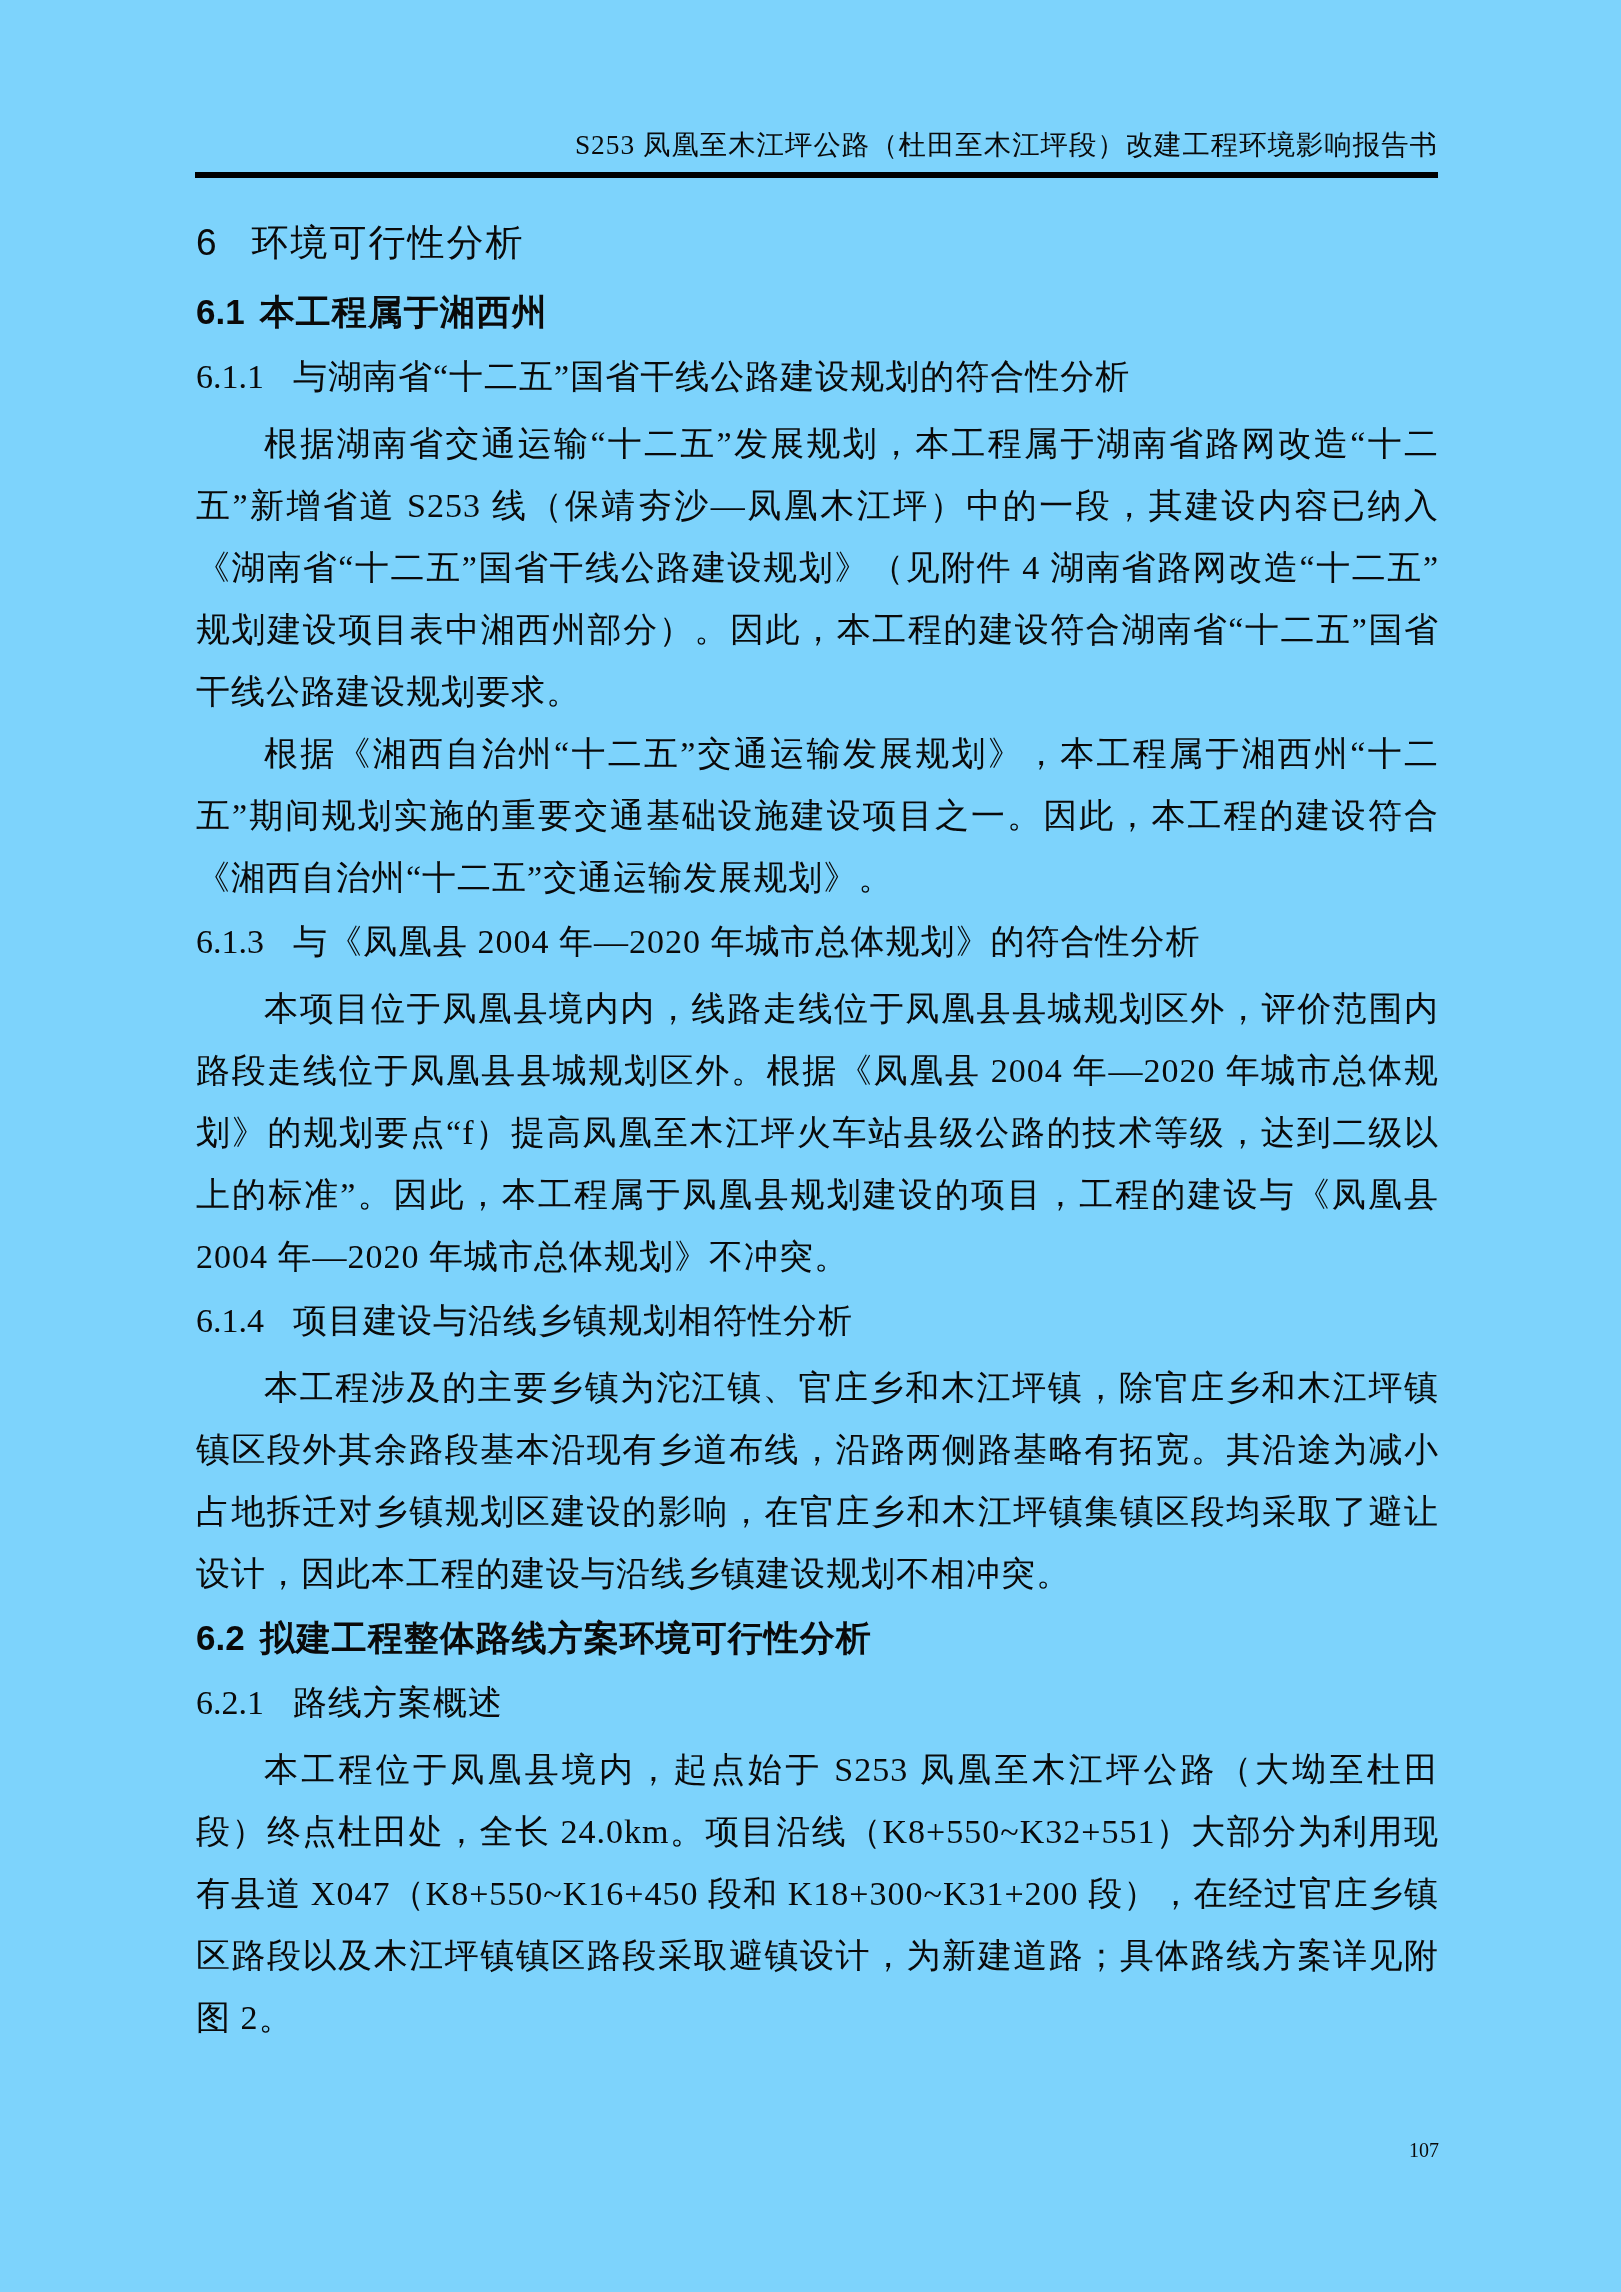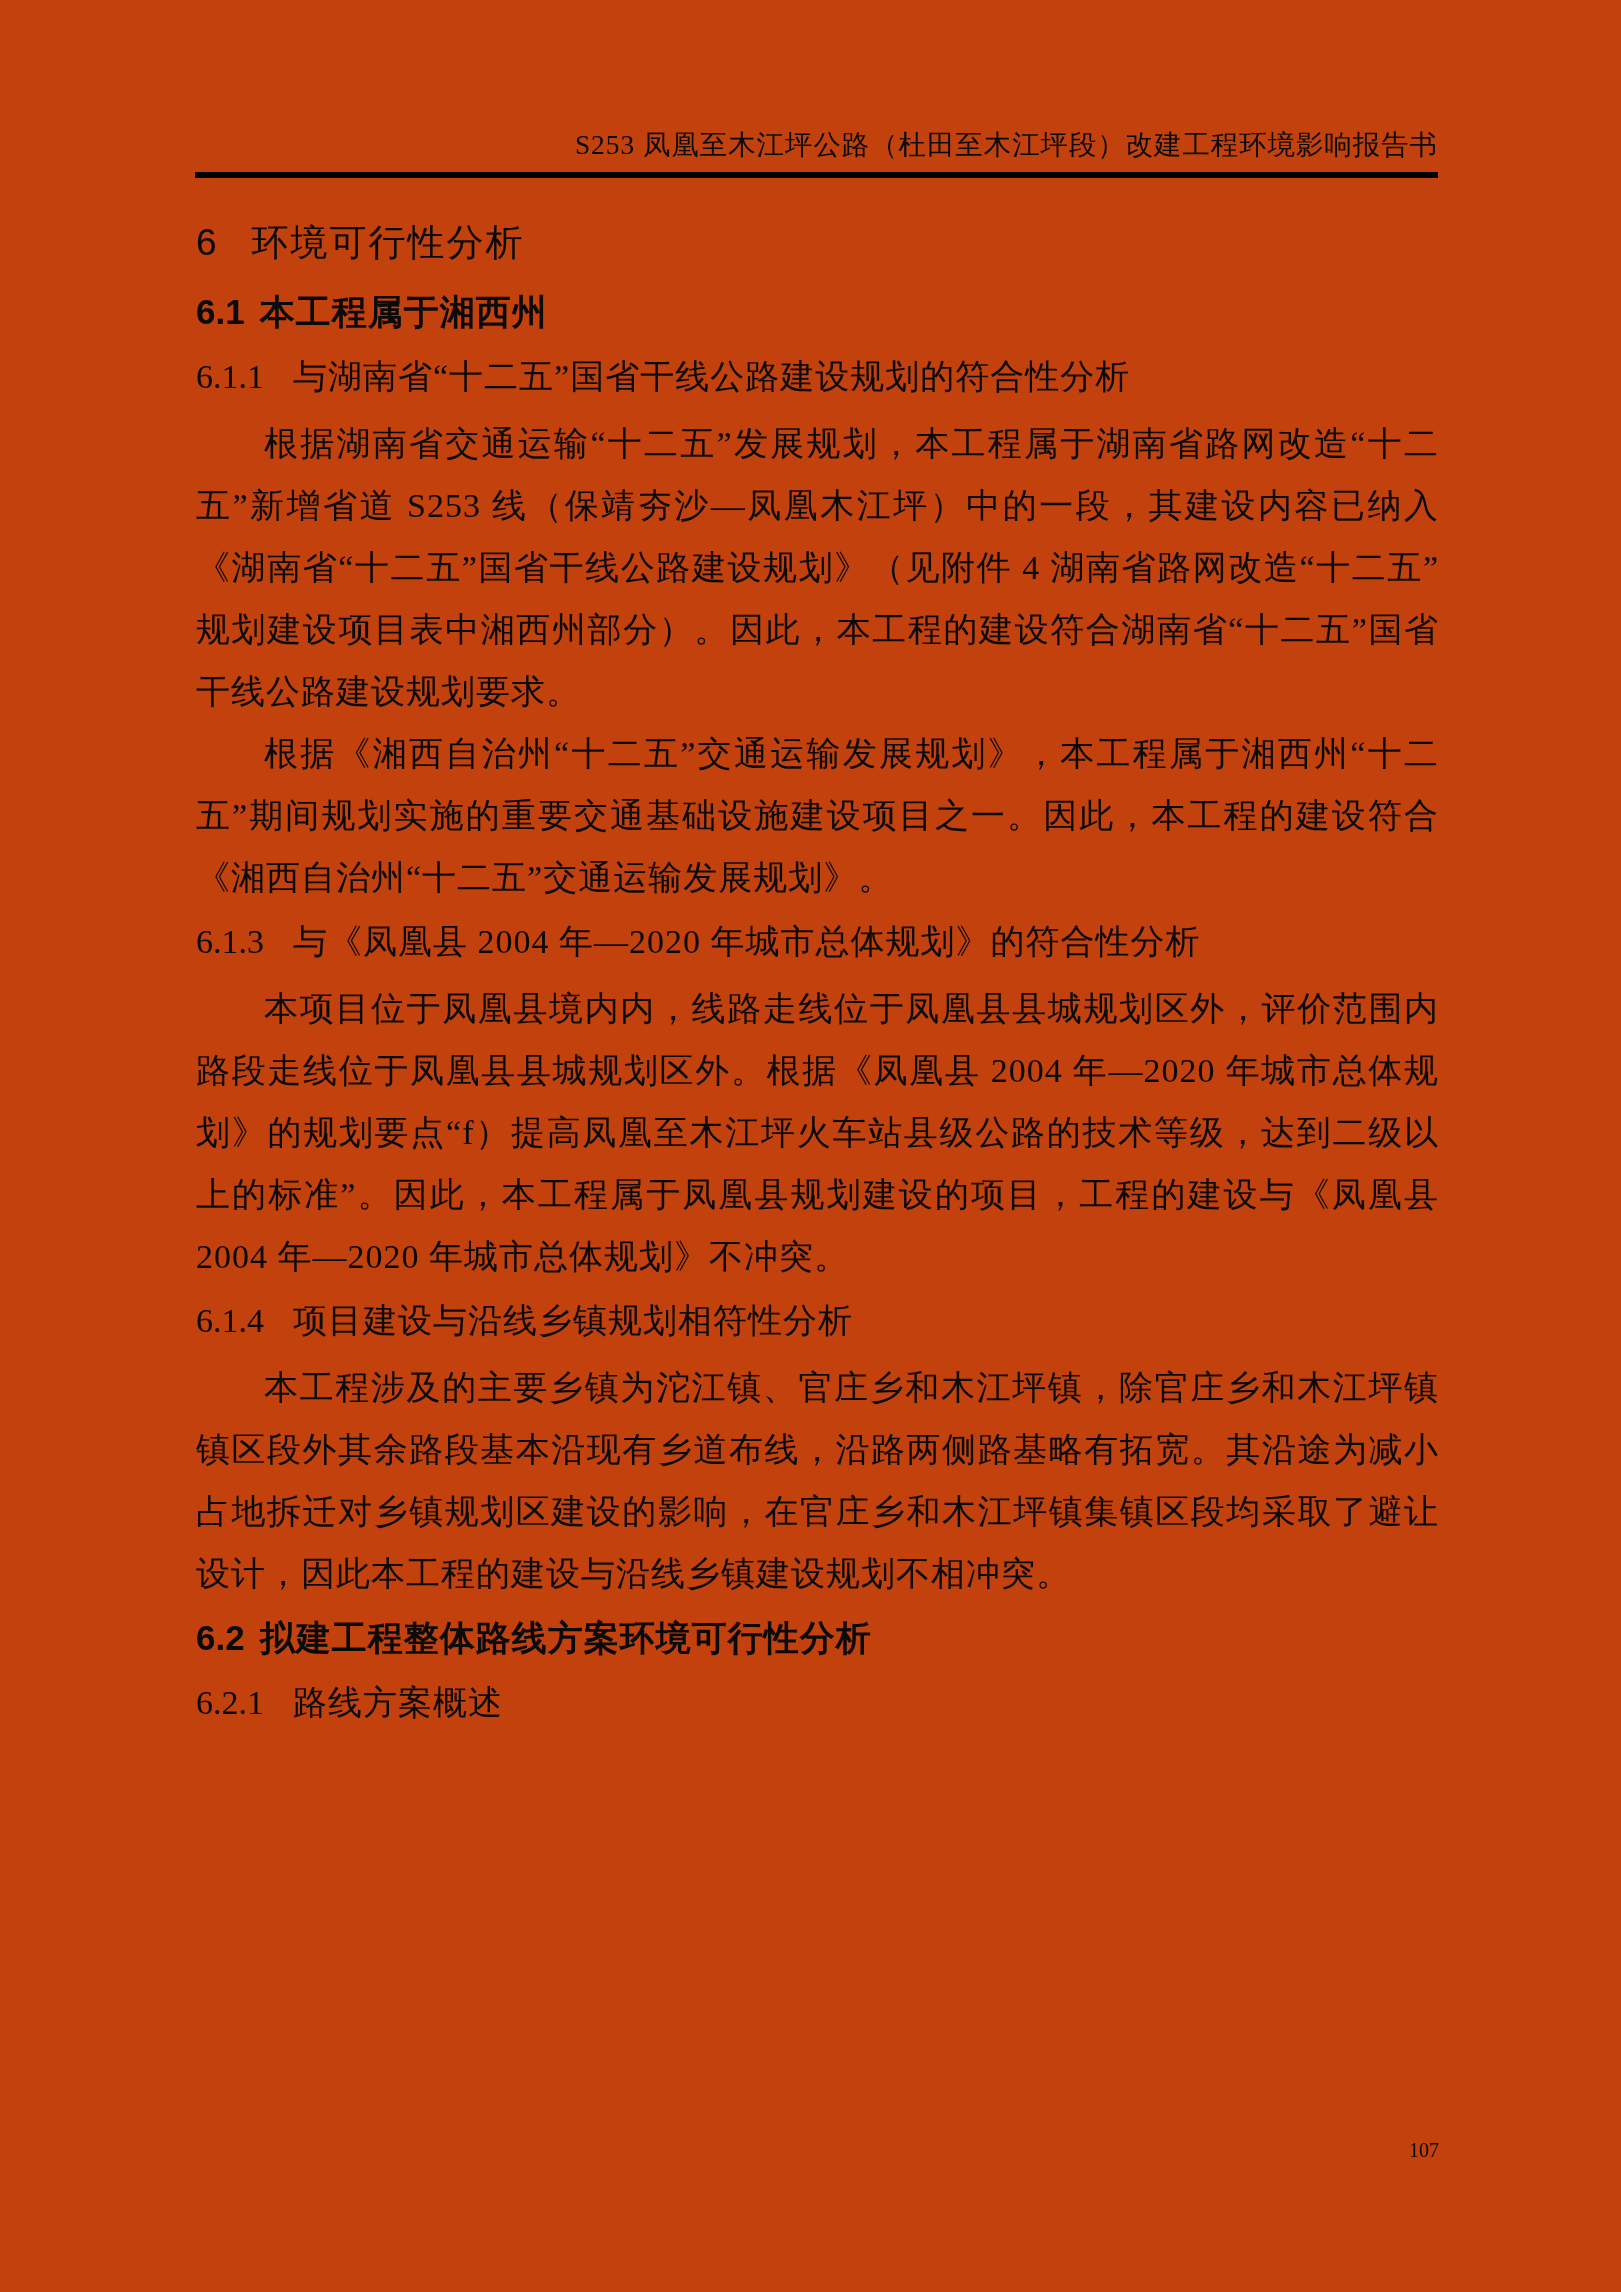--- a/index.html
+++ b/index.html
@@ -1,21 +1,21 @@
 <!DOCTYPE html>
 <html lang="zh"><head>
 <meta charset="utf-8">
 <style>
   html, body { margin: 0; padding: 0; background: #e8e8e8; }
   .page {
     position: relative;
     width: 1621px;
     height: 2293px;
     margin: 0 auto;
-    background: #c2410c;
+    background: #7dd3fc;
     color: #0a0a0a;
     font-family: "Liberation Serif", "DejaVu Serif", serif;
     overflow: hidden;
   }
   .header {
     position: absolute;
     top: 127px;
     left: 196px;
     width: 1242px;
     text-align: right;
@@ -125,20 +125,21 @@
     <p class="para">本工程涉及的主要乡镇为沱江镇、官庄乡和木江坪镇，除官庄乡和木江坪镇镇区段外其余路段基本沿现有乡道布线，沿路两侧路基略有拓宽。其沿途为减小占地拆迁对乡镇规划区建设的影响，在官庄乡和木江坪镇集镇区段均采取了避让设计，因此本工程的建设与沿线乡镇建设规划不相冲突。</p>
 
     <div class="h2">
       <span class="num">6.2</span><span>拟建工程整体路线方案环境可行性分析</span>
     </div>
 
     <div class="h3">
       <span class="num">6.2.1</span><span>路线方案概述</span>
     </div>
 
+    <p class="para">本工程位于凤凰县境内，起点始于 S253 凤凰至木江坪公路（大坳至杜田段）终点杜田处，全长 24.0km。项目沿线（K8+550~K32+551）大部分为利用现有县道 X047（K8+550~K16+450 段和 K18+300~K31+200 段），在经过官庄乡镇区路段以及木江坪镇镇区路段采取避镇设计，为新建道路；具体路线方案详见附图 2。</p>
 
   </div>
 
   <div class="footer">
     <span>107</span>
   </div>
 
 </div>
 
 

